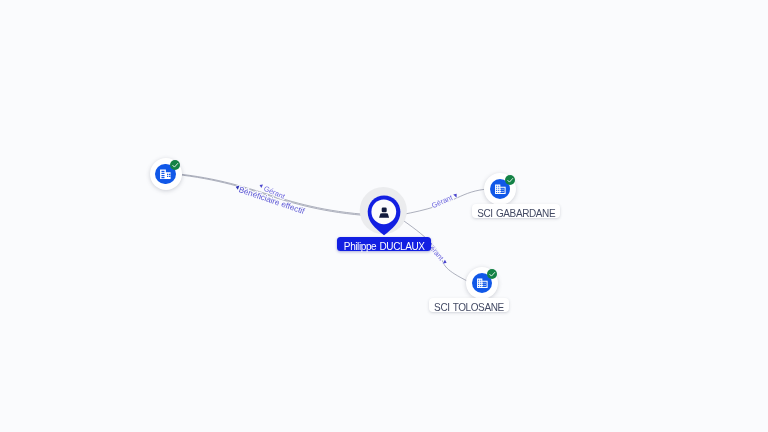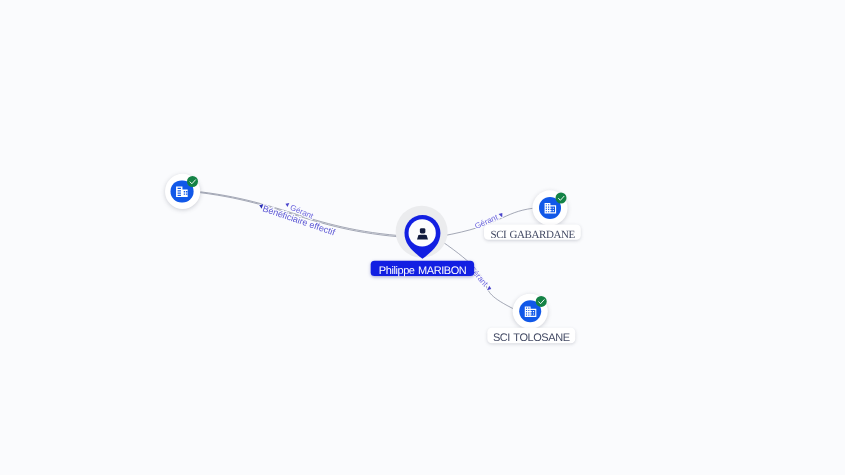--- a/index.html
+++ b/index.html
@@ -84,49 +84,49 @@
             <path fill="#fff" d="M12 7V3H2v18h20V7H12zM6 19H4v-2h2v2zm0-4H4v-2h2v2zm0-4H4V9h2v2zm0-4H4V5h2v2zm4 12H8v-2h2v2zm0-4H8v-2h2v2zm0-4H8V9h2v2zm0-4H8V5h2v2zm10 12h-8v-2h2v-2h-2v-2h2v-2h-2V9h8v10zm-2-8h-2v2h2v-2zm0 4h-2v2h2v-2z"></path>
         </svg>
       </div>
       <div class="badge">
         <svg width="10.4" height="10.4" viewBox="0 0 24 24">
           <path fill="none" stroke="#fff" stroke-width="1.95" stroke-linecap="round" stroke-linejoin="round" d="M6.4,12.4 L10.2,16.4 L17.8,8.0"></path>
         </svg>
       </div>
     </div>
   </div>
-  <div class="pill" style="left:440px;top:203.5px;width:88px;height:14px;font-family:Liberation Serif, serif;">
+  <div class="pill" style="left:472px;top:203.5px;width:88px;height:14px;">
     <span class="lt">SCI GABARDANE</span>
   </div>
 
   <div class="node" style="left:466px;top:267px;">
     <div class="co-circle">
       <div class="co-inner">
         <svg width="12.7" height="12.7" viewBox="0 0 24 24">
             <path fill="#fff" d="M12 7V3H2v18h20V7H12zM6 19H4v-2h2v2zm0-4H4v-2h2v2zm0-4H4V9h2v2zm0-4H4V5h2v2zm4 12H8v-2h2v2zm0-4H8v-2h2v2zm0-4H8V9h2v2zm0-4H8V5h2v2zm10 12h-8v-2h2v-2h-2v-2h2v-2h-2V9h8v10zm-2-8h-2v2h2v-2zm0 4h-2v2h2v-2z"></path>
         </svg>
       </div>
       <div class="badge">
         <svg width="10.4" height="10.4" viewBox="0 0 24 24">
           <path fill="none" stroke="#fff" stroke-width="1.95" stroke-linecap="round" stroke-linejoin="round" d="M6.4,12.4 L10.2,16.4 L17.8,8.0"></path>
         </svg>
       </div>
     </div>
   </div>
-  <div class="pill" style="left:443px;top:297.5px;width:79.5px;height:14px;">
+  <div class="pill" style="left:429px;top:297.5px;width:79.5px;height:14px;">
     <span class="lt">SCI TOLOSANE</span>
   </div>
 
   <svg class="layer" viewBox="0 0 768 432">
     <circle cx="383.3" cy="210.6" r="23.6" fill="#ebecee"></circle>
     <path d="M384.05,195.4 C375,195.4 367.7,202.8 367.7,211.85 C367.7,222.2 375.1,228.4 384.05,235.3 C393,228.4 400.4,222.2 400.4,211.85 C400.4,202.8 393.1,195.4 384.05,195.4 Z" fill="#121fe2"></path>
     <circle cx="383.8" cy="211.8" r="12.4" fill="#fcfcfd"></circle>
     <g fill="#111a3d">
       <rect x="381.7" y="207.4" width="5.0" height="4.9" rx="1.3"></rect>
       <path d="M380.4,213.6 C381.3,213.2 386.9,213.2 387.8,213.6
             L389.1,217.8 L379.1,217.8 Z"></path>
     </g>
   </svg>
   <div class="pill person" style="left:337px;top:236.5px;width:94px;height:14px;">
-    <span class="lt">Philippe MARIBON</span>
+    <span class="lt">Philippe DUCLAUX</span>
   </div>
 
 </div>
 
 </body></html>

